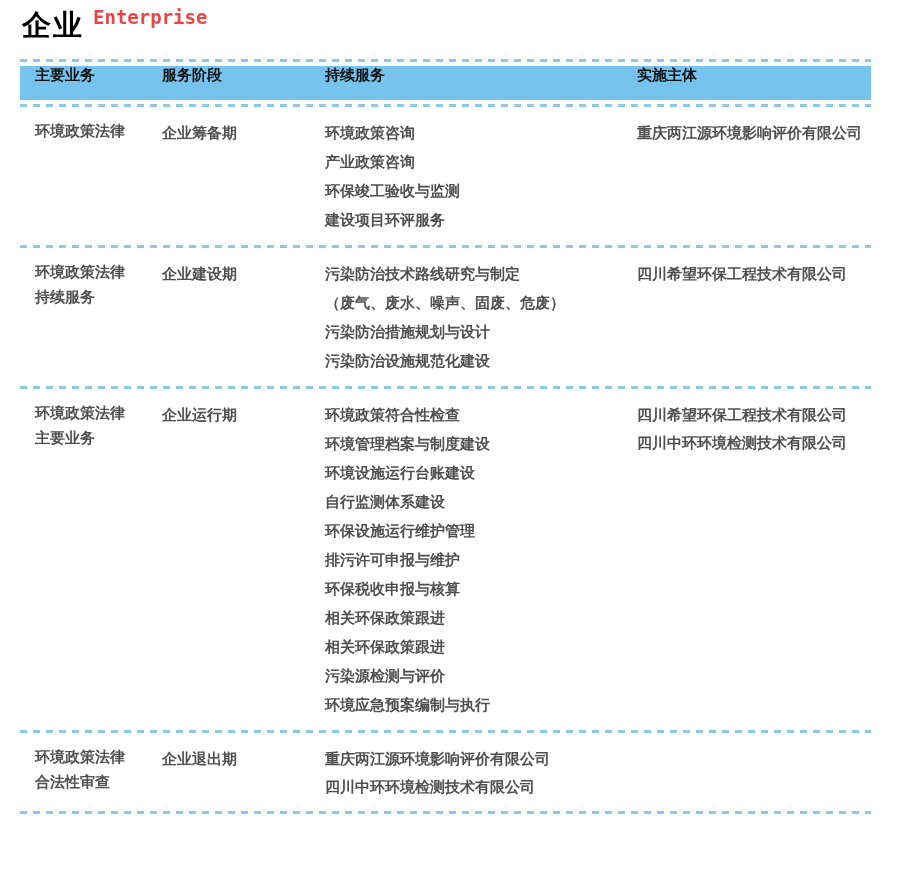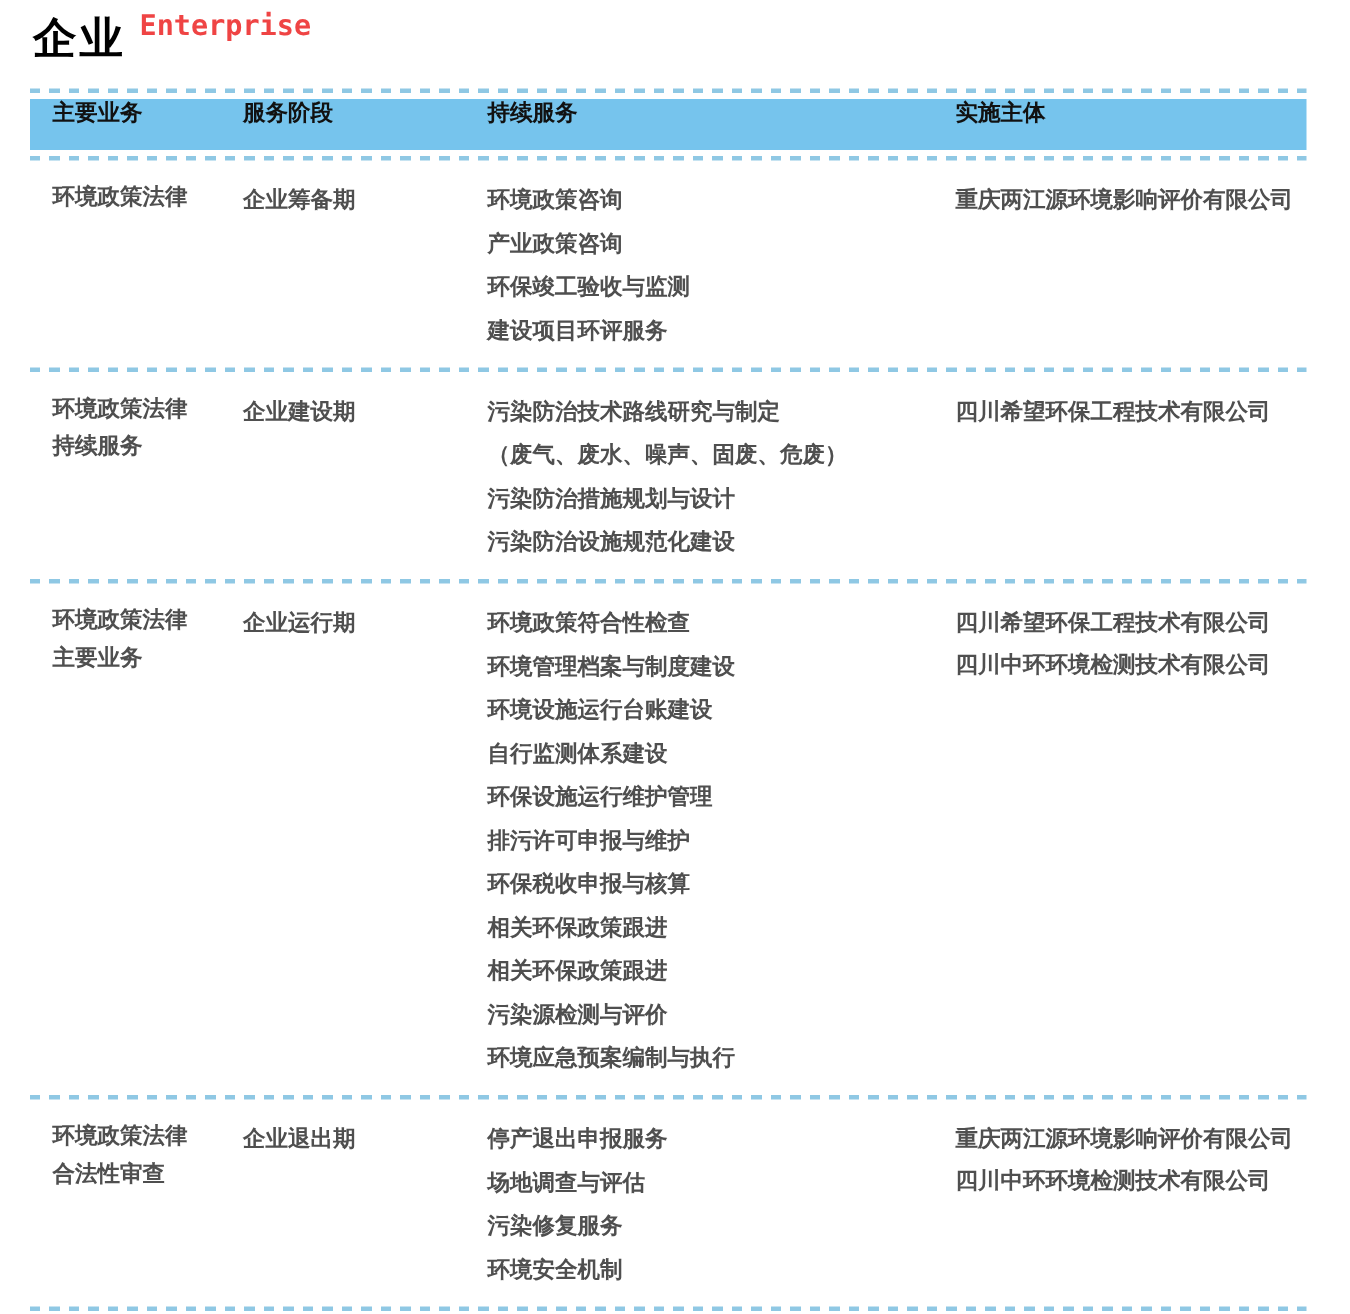--- a/index.html
+++ b/index.html
@@ -169,26 +169,20 @@
   <div class="dash-line"></div>
 
   <div class="grid trow">
     <div class="cell col-main">
         <div class="line">环境政策法律</div>
         <div class="line">合法性审查</div>
       </div>
     <div class="cell">
       <div class="line">企业退出期</div>
     </div>
-    <div class="cell">
-        <div class="line">停产退出申报服务</div>
-        <div class="line">场地调查与评估</div>
-        <div class="line">污染修复服务</div>
-        <div class="line">环境安全机制</div>
-      </div>
     <div class="cell col-provider">
         <div class="line">重庆两江源环境影响评价有限公司</div>
         <div class="line">四川中环环境检测技术有限公司</div>
       </div>
   </div>
 
   <div class="dash-line"></div>
 </div>
 
 </body></html>

